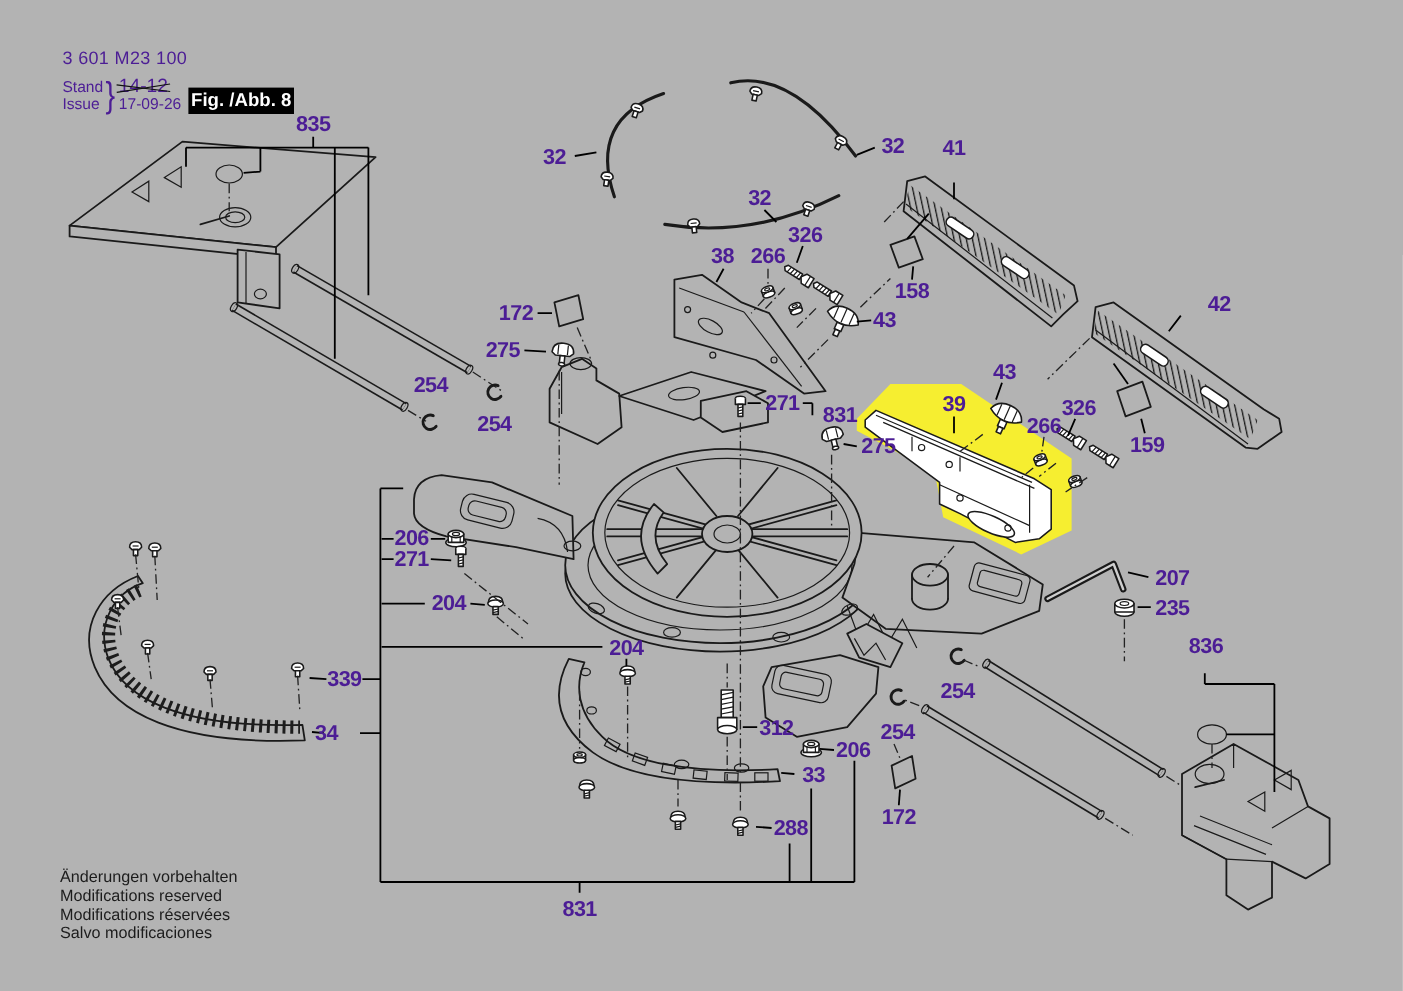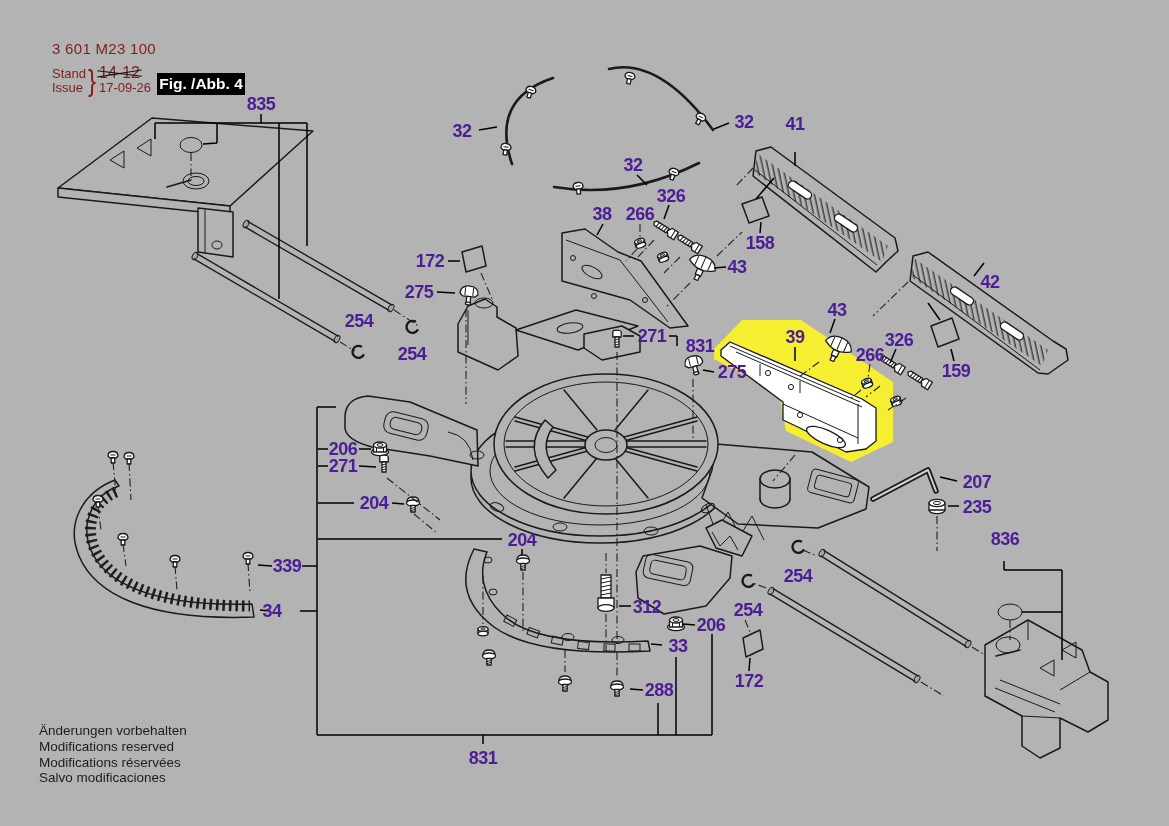--- a/index.html
+++ b/index.html
@@ -11,34 +11,34 @@
   .w{fill:#ffffff;stroke:#1a1a1a;stroke-width:1.3;stroke-linejoin:round;}
   .s{fill:none;stroke:#1a1a1a;stroke-width:1.5;stroke-linecap:round;}
   .s2{fill:none;stroke:#1a1a1a;stroke-width:2.6;stroke-linecap:round;}
   .t{fill:none;stroke:#1a1a1a;stroke-width:1;}
   .ldr{fill:none;stroke:#000;stroke-width:1.5;}
   .dd{fill:none;stroke:#222;stroke-width:1.1;stroke-dasharray:8 3 1.5 3;}
   .hatch{fill:none;stroke:#1d1d1d;stroke-width:11;stroke-dasharray:2.5 4;}
   
   .callout{position:absolute;transform:translate(-50%,-50%);font-weight:bold;font-size:18px;
            letter-spacing:-0.5px;color:#4c1d95;white-space:nowrap;cursor:default;}
-  #header{position:absolute;left:52px;top:40px;color:#7f1d1d;}
+  #header{position:absolute;left:52px;top:40px;color:#4c1d95;}
   #part-number{font-size:15px;letter-spacing:0.3px;}
   #issue-block{display:flex;align-items:center;margin-top:9px;font-size:13px;line-height:14px;}
   #issue-labels div{padding:0;}
   .brace{font-size:30px;font-weight:400;margin:0 2px 0 1px;transform:scaleX(.8);}
   #issue-values{font-size:13px;line-height:14px;}
   #stand-old{position:relative;display:inline-block;font-size:16px;}
   #stand-old:before,#stand-old:after{content:"";position:absolute;left:-2px;right:-2px;top:50%;
      border-top:1.6px solid #111;}
   #stand-old:before{transform:rotate(7deg);}
   #stand-old:after{transform:rotate(-9deg);}
   #fig-badge{position:absolute;left:157px;top:73px;width:88px;height:22px;background:#000;
      color:#fff;font-weight:bold;font-size:15.5px;text-align:center;line-height:22px;}
-  #footer{position:absolute;left:39px;top:723px;font-size:13.5px;line-height:15.8px;color:#1c1c1c;}
+  #footer{position:absolute;left:50px;top:723px;font-size:13.5px;line-height:15.8px;color:#1c1c1c;}
 </style>
 </head>
 <body>
 
 <div id="stage">
 
 <svg width="1169" height="826" viewBox="0 0 1169 826">
   <defs>
     <pattern id="ribs" width="5" height="10" patternUnits="userSpaceOnUse" patternTransform="rotate(-12)">
       <line x1="1.2" y1="0" x2="1.2" y2="10" stroke="#1a1a1a" stroke-width="1.1"></line>
@@ -457,34 +457,34 @@
       <div>Stand</div>
       <div>Issue</div>
     </div>
     <div class="brace">}</div>
     <div id="issue-values">
       <div><span id="stand-old">14-12</span></div>
       <div>17-09-26</div>
     </div>
   </div>
 </div>
-<div id="fig-badge">Fig. /Abb. 4</div>
+<div id="fig-badge">Fig. /Abb. 8</div>
 
 <div id="callouts">
       <div class="callout" style="left: 261px; top: 104px;">835</div>
       <div class="callout" style="left: 462px; top: 131px;">32</div>
       <div class="callout" style="left: 744px; top: 122px;">32</div>
       <div class="callout" style="left: 633px; top: 165px;">32</div>
       <div class="callout" style="left: 671px; top: 196px;">326</div>
       <div class="callout" style="left: 640px; top: 214px;">266</div>
       <div class="callout" style="left: 602px; top: 214px;">38</div>
       <div class="callout" style="left: 795px; top: 124px;">41</div>
       <div class="callout" style="left: 737px; top: 267px;">43</div>
       <div class="callout" style="left: 760px; top: 243px;">158</div>
-      <div class="callout" style="left: 990px; top: 254px; margin-top: 28px;">42</div>
+      <div class="callout" style="left: 1016px; top: 254px;">42</div>
       <div class="callout" style="left: 430px; top: 261px;">172</div>
       <div class="callout" style="left: 419px; top: 292px;">275</div>
       <div class="callout" style="left: 359px; top: 321px;">254</div>
       <div class="callout" style="left: 412px; top: 354px;">254</div>
       <div class="callout" style="left: 652px; top: 336px;">271</div>
       <div class="callout" style="left: 700px; top: 346px;">831</div>
       <div class="callout" style="left: 795px; top: 337px;">39</div>
       <div class="callout" style="left: 837px; top: 310px;">43</div>
       <div class="callout" style="left: 870px; top: 355px;">266</div>
       <div class="callout" style="left: 899px; top: 340px;">326</div>

